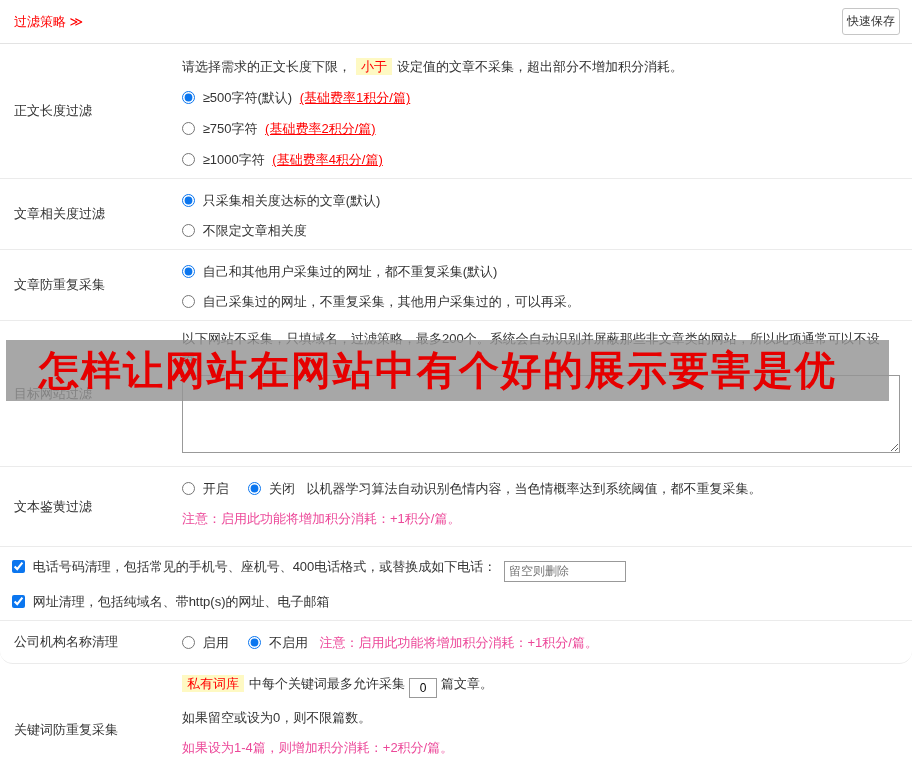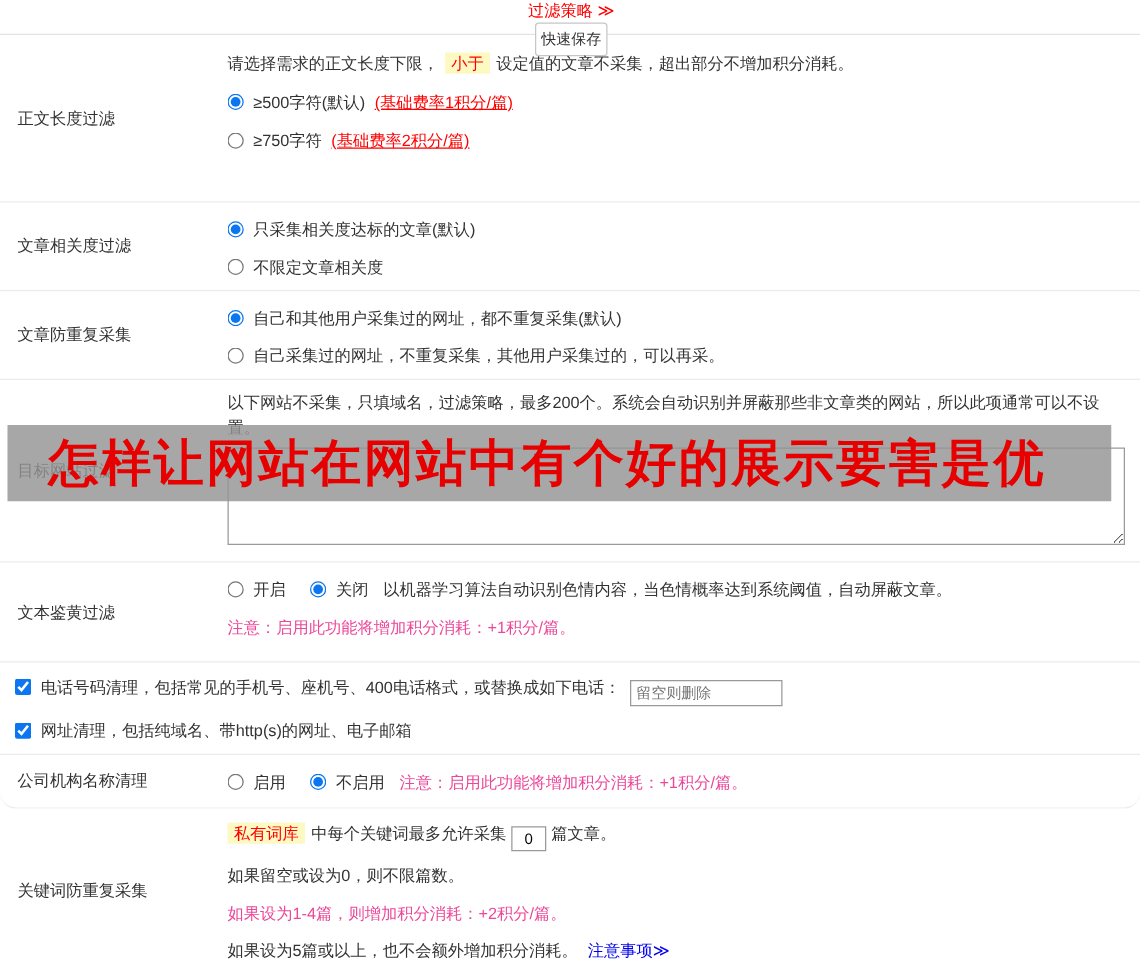--- a/index.html
+++ b/index.html
@@ -1,20 +1,20 @@
 <!DOCTYPE html>
 <html><head>
 <meta charset="utf-8">
 <style>
   * { margin:0; padding:0; box-sizing:border-box; }
   html,body { background:#fff; }
   body { font-family:"Liberation Sans","DejaVu Sans",sans-serif; }
   .page { position:relative; width:912px; height:768px; background:#fff; overflow:hidden; font-size:13px; color:#333; }
 
-  .header { height:28px; display:flex; align-items:center; justify-content:space-between; padding:0 12px 0 14px; border-bottom:1px solid #e3e3e3;flex-direction:column; }
+  .header { height:44px; display:flex; align-items:center; justify-content:space-between; padding:0 12px 0 14px; border-bottom:1px solid #e3e3e3; }
   .header-title { color:#f00; font-size:13px; }
   .save-btn { font-size:12px; color:#333; background:#fff; border:1px solid #c6c6c6; border-radius:3px; padding:4px 4px; cursor:pointer; font-family:Liberation Serif, serif; }
 
   .row { display:flex; border-bottom:1px solid #ebebeb; }
   .row-label { flex:0 0 170px; width:170px; padding-left:14px; display:flex; align-items:center; color:#333; }
   .row-content { flex:1; padding:12px 12px 8px 12px; }
 
   .r1 { min-height:134px; } .r1 .row-content { padding-top:13px; }
   .r2 { min-height:70px; }
   .r3 { min-height:70px; }
@@ -62,20 +62,25 @@
       <div class="line">
         <input type="radio" name="len" checked="true" style="">
         <span>≥500字符(默认)</span>
         <span class="note">(基础费率1积分/篇)</span>
       </div>
       <div class="line">
         <input type="radio" name="len" style="">
         <span>≥750字符</span>
         <span class="note">(基础费率2积分/篇)</span>
       </div>
+      <div class="line">
+        <input type="radio" name="len" style="">
+        <span>≥1000字符</span>
+        <span class="note">(基础费率4积分/篇)</span>
+      </div>
     </div>
   </div>
 
   <div class="row r2">
     <div class="row-label">文章相关度过滤</div>
     <div class="row-content">
       <div class="line">
         <input type="radio" name="rel" checked="true" style="">
         <span>只采集相关度达标的文章(默认)</span>
       </div>
@@ -109,21 +114,21 @@
   </div>
 
   <div class="row r5">
     <div class="row-label">文本鉴黄过滤</div>
     <div class="row-content">
       <div class="line">
         <input type="radio" name="porn" style="">
         <span>开启</span>
         <input type="radio" name="porn" class="gap-left" checked="true" style="">
         <span>关闭</span>
-        <span class="after-radio">以机器学习算法自动识别色情内容，当色情概率达到系统阈值，自动屏蔽文章。</span>
+        <span class="after-radio">以机器学习算法自动识别色情内容，当色情概率达到系统阈值，都不重复采集。</span>
       </div>
       <div class="line red">注意：启用此功能将增加积分消耗：+1积分/篇。</div>
     </div>
   </div>
 
   <div class="row r6">
     <div class="row-content">
       <div class="line">
         <input type="checkbox" checked="true" style="">
         <span>电话号码清理，包括常见的手机号、座机号、400电话格式，或替换成如下电话：</span>

